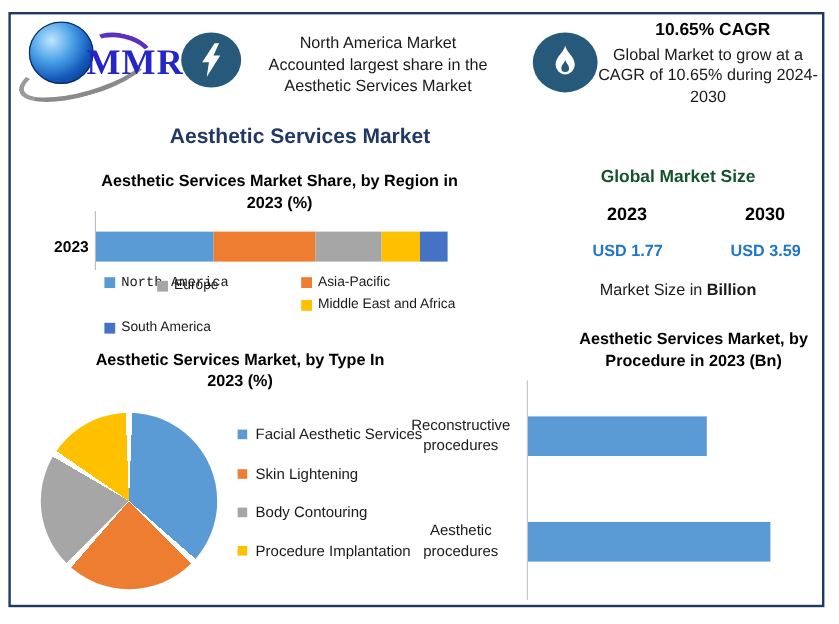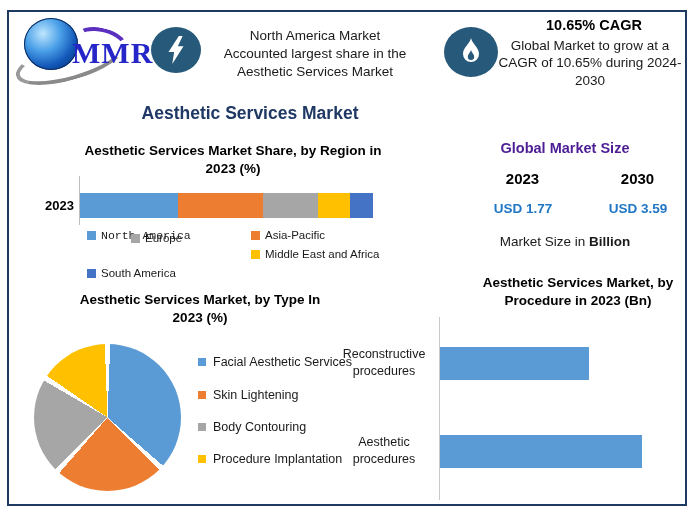--- a/index.html
+++ b/index.html
@@ -41,21 +41,21 @@
   
   .rc-title{left:55px;top:142px;width:356px;font-size:13.5px;font-weight:bold;color:#000;line-height:17.5px;}
   .rc-axis{left:79px;top:176px;width:1px;height:49px;background:#BFBFBF;}
   .rc-cat{left:28px;top:198px;width:46px;text-align:right;font-size:13px;font-weight:bold;color:#000;}
   .rc-bar{left:80px;top:193px;width:293px;height:25px;display:flex;}
   .rc-bar .seg{height:100%;}
   .legend-item{position:absolute;display:flex;align-items:center;font-size:11.5px;color:#1a1a1a;}
   .legend-item .sw{width:9px;height:9px;margin-right:5px;flex:0 0 auto;}
 
   
-  .ms-title{left:455px;top:140px;width:220px;font-size:14.5px;font-weight:bold;color:#4c1d95;}
+  .ms-title{left:455px;top:140px;width:220px;font-size:14.5px;font-weight:bold;color:#14532d;}
   .ms-year{top:170px;width:85px;font-size:15px;font-weight:bold;color:#000;}
   .ms-val{top:201px;width:100px;font-size:13.5px;font-weight:bold;color:#2077C5;}
   .ms-note{left:450px;top:234px;width:230px;font-size:13.5px;color:#1a1a1a;}
 
   
   .pie-title{left:48px;top:291px;width:304px;font-size:13.5px;font-weight:bold;color:#000;line-height:17.5px;}
   .pie{left:34px;top:344px;width:147px;height:147px;border-radius:50%;}
   .pie-legend-item{position:absolute;display:flex;align-items:center;font-size:12.5px;color:#1a1a1a;}
   .pie-legend-item .sw{width:8px;height:8px;margin-right:7px;flex:0 0 auto;}
 

